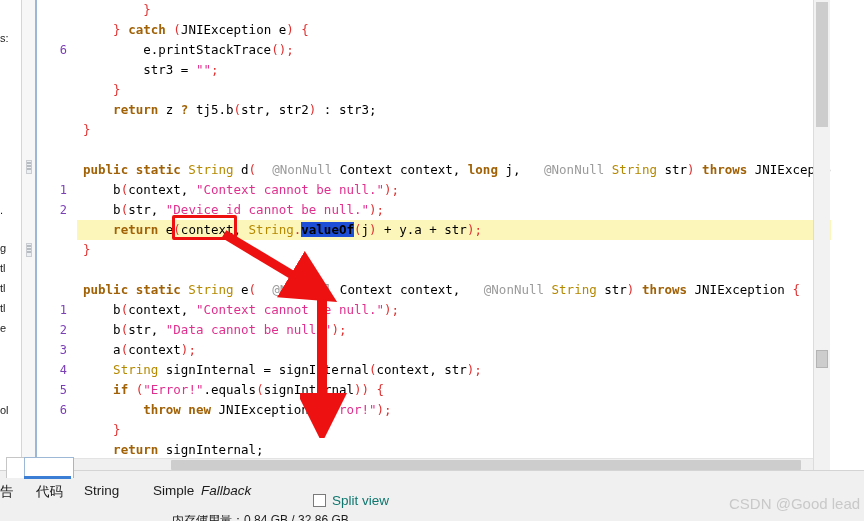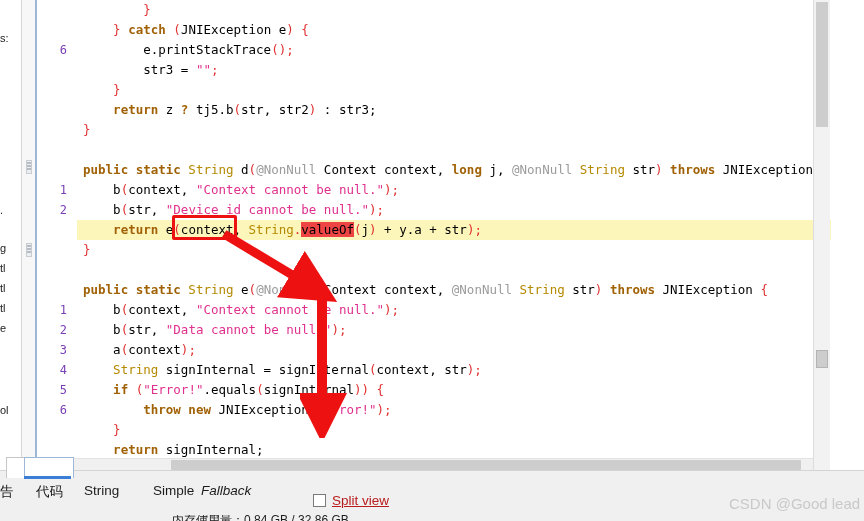--- a/index.html
+++ b/index.html
@@ -56,24 +56,24 @@
     position:absolute;left:0;width:30px;text-align:right;
     color:#7a3fb5;font-family:"DejaVu Sans Mono", monospace;font-size:12px;
   }
   .txt{position:absolute;left:46px;white-space:pre;}
   .hl-row{position:absolute;left:40px;right:0;height:20px;background:#fdf6bb;}
 
   
   .kw{color:#a16207;font-weight:bold;}
   .typ{color:#b58900;}
   .str{color:#e0308e;}
-  .ann{color:#9b9b9b;}
+  .ann{color:#9b9b9b;margin-left:16px;}
   .punc{color:#e03030;}
   .pl{color:#000000;text-align:center;}
-  .mark{background:#ef4444;color:#000;}
+  .mark{background:#1d4ed8;color:#000;font-weight:bold;}
 
   
   .hscroll{
     position:absolute;left:21px;top:458px;width:793px;height:12px;
     background:#f0f0f0;border-top:1px solid #e3e3e3;
   }
   .hscroll .thumb{
     position:absolute;left:150px;top:1px;width:630px;height:10px;
     background:#cdcdcd;border-radius:1px;
   }
@@ -118,21 +118,21 @@
   }
   .tabrow{
     position:absolute;left:0;top:10px;width:864px;height:28px;
     font-family:"Liberation Sans", sans-serif;font-size:13.5px;color:#1b1b1b;
   }
   .tabitem{position:absolute;top:2px;white-space:pre;}
   .splitbox{
     position:absolute;left:313px;top:13px;width:13px;height:13px;
     background:#ffffff;border:1px solid #7a7a7a;box-sizing:border-box;
   }
-  .splitlabel{position:absolute;left:332px;top:12px;font-size:13.5px;color:#b91c1c;white-space:pre;text-decoration:underline;}
+  .splitlabel{position:absolute;left:332px;top:12px;font-size:13.5px;color:#0f766e;white-space:pre;}
   .statusbar{
     position:absolute;left:0;top:44px;width:864px;height:7px;
     overflow:hidden;color:#1b1b1b;font-size:12px;
   }
   .status-text{position:absolute;left:172px;top:-3px;white-space:pre;}
   .grip{position:absolute;left:205px;top:-4px;color:#9a9a9a;font-size:10px;letter-spacing:2px;}
   .watermark{
     position:absolute;left:729px;top:495px;
     font-family:Liberation Sans, sans-serif;font-size:15px;color:#c9c9c9;
     white-space:pre;

